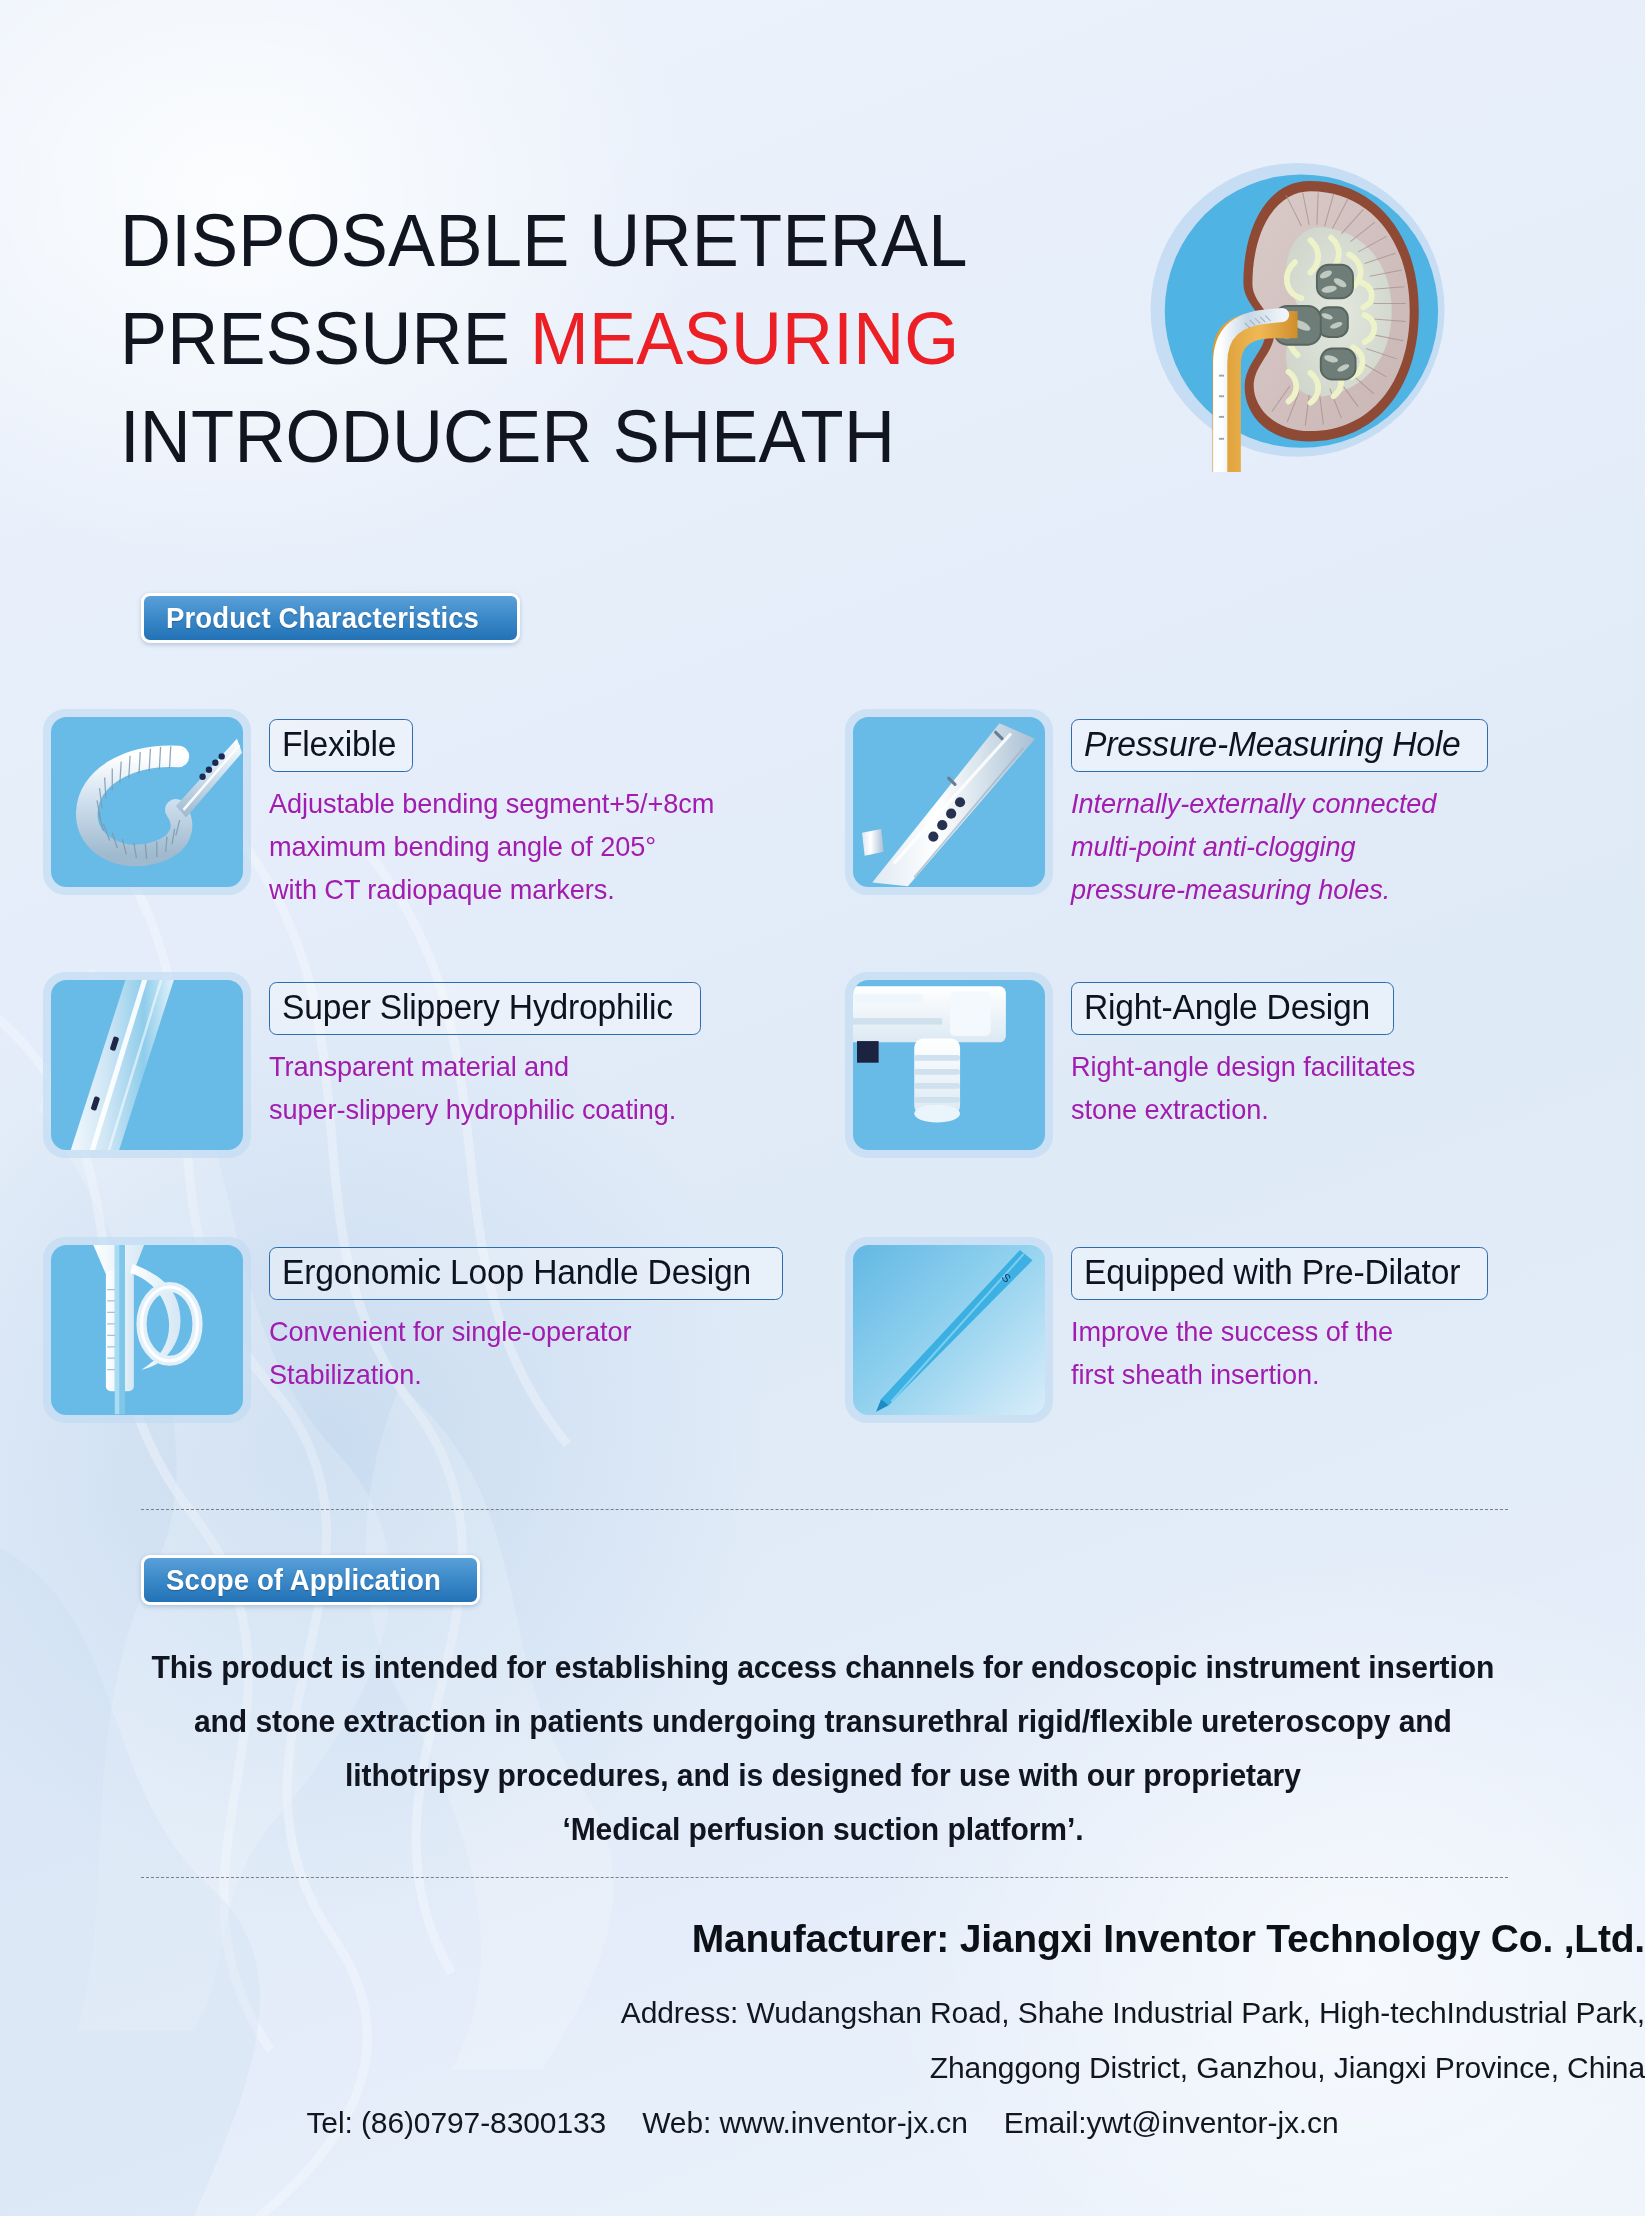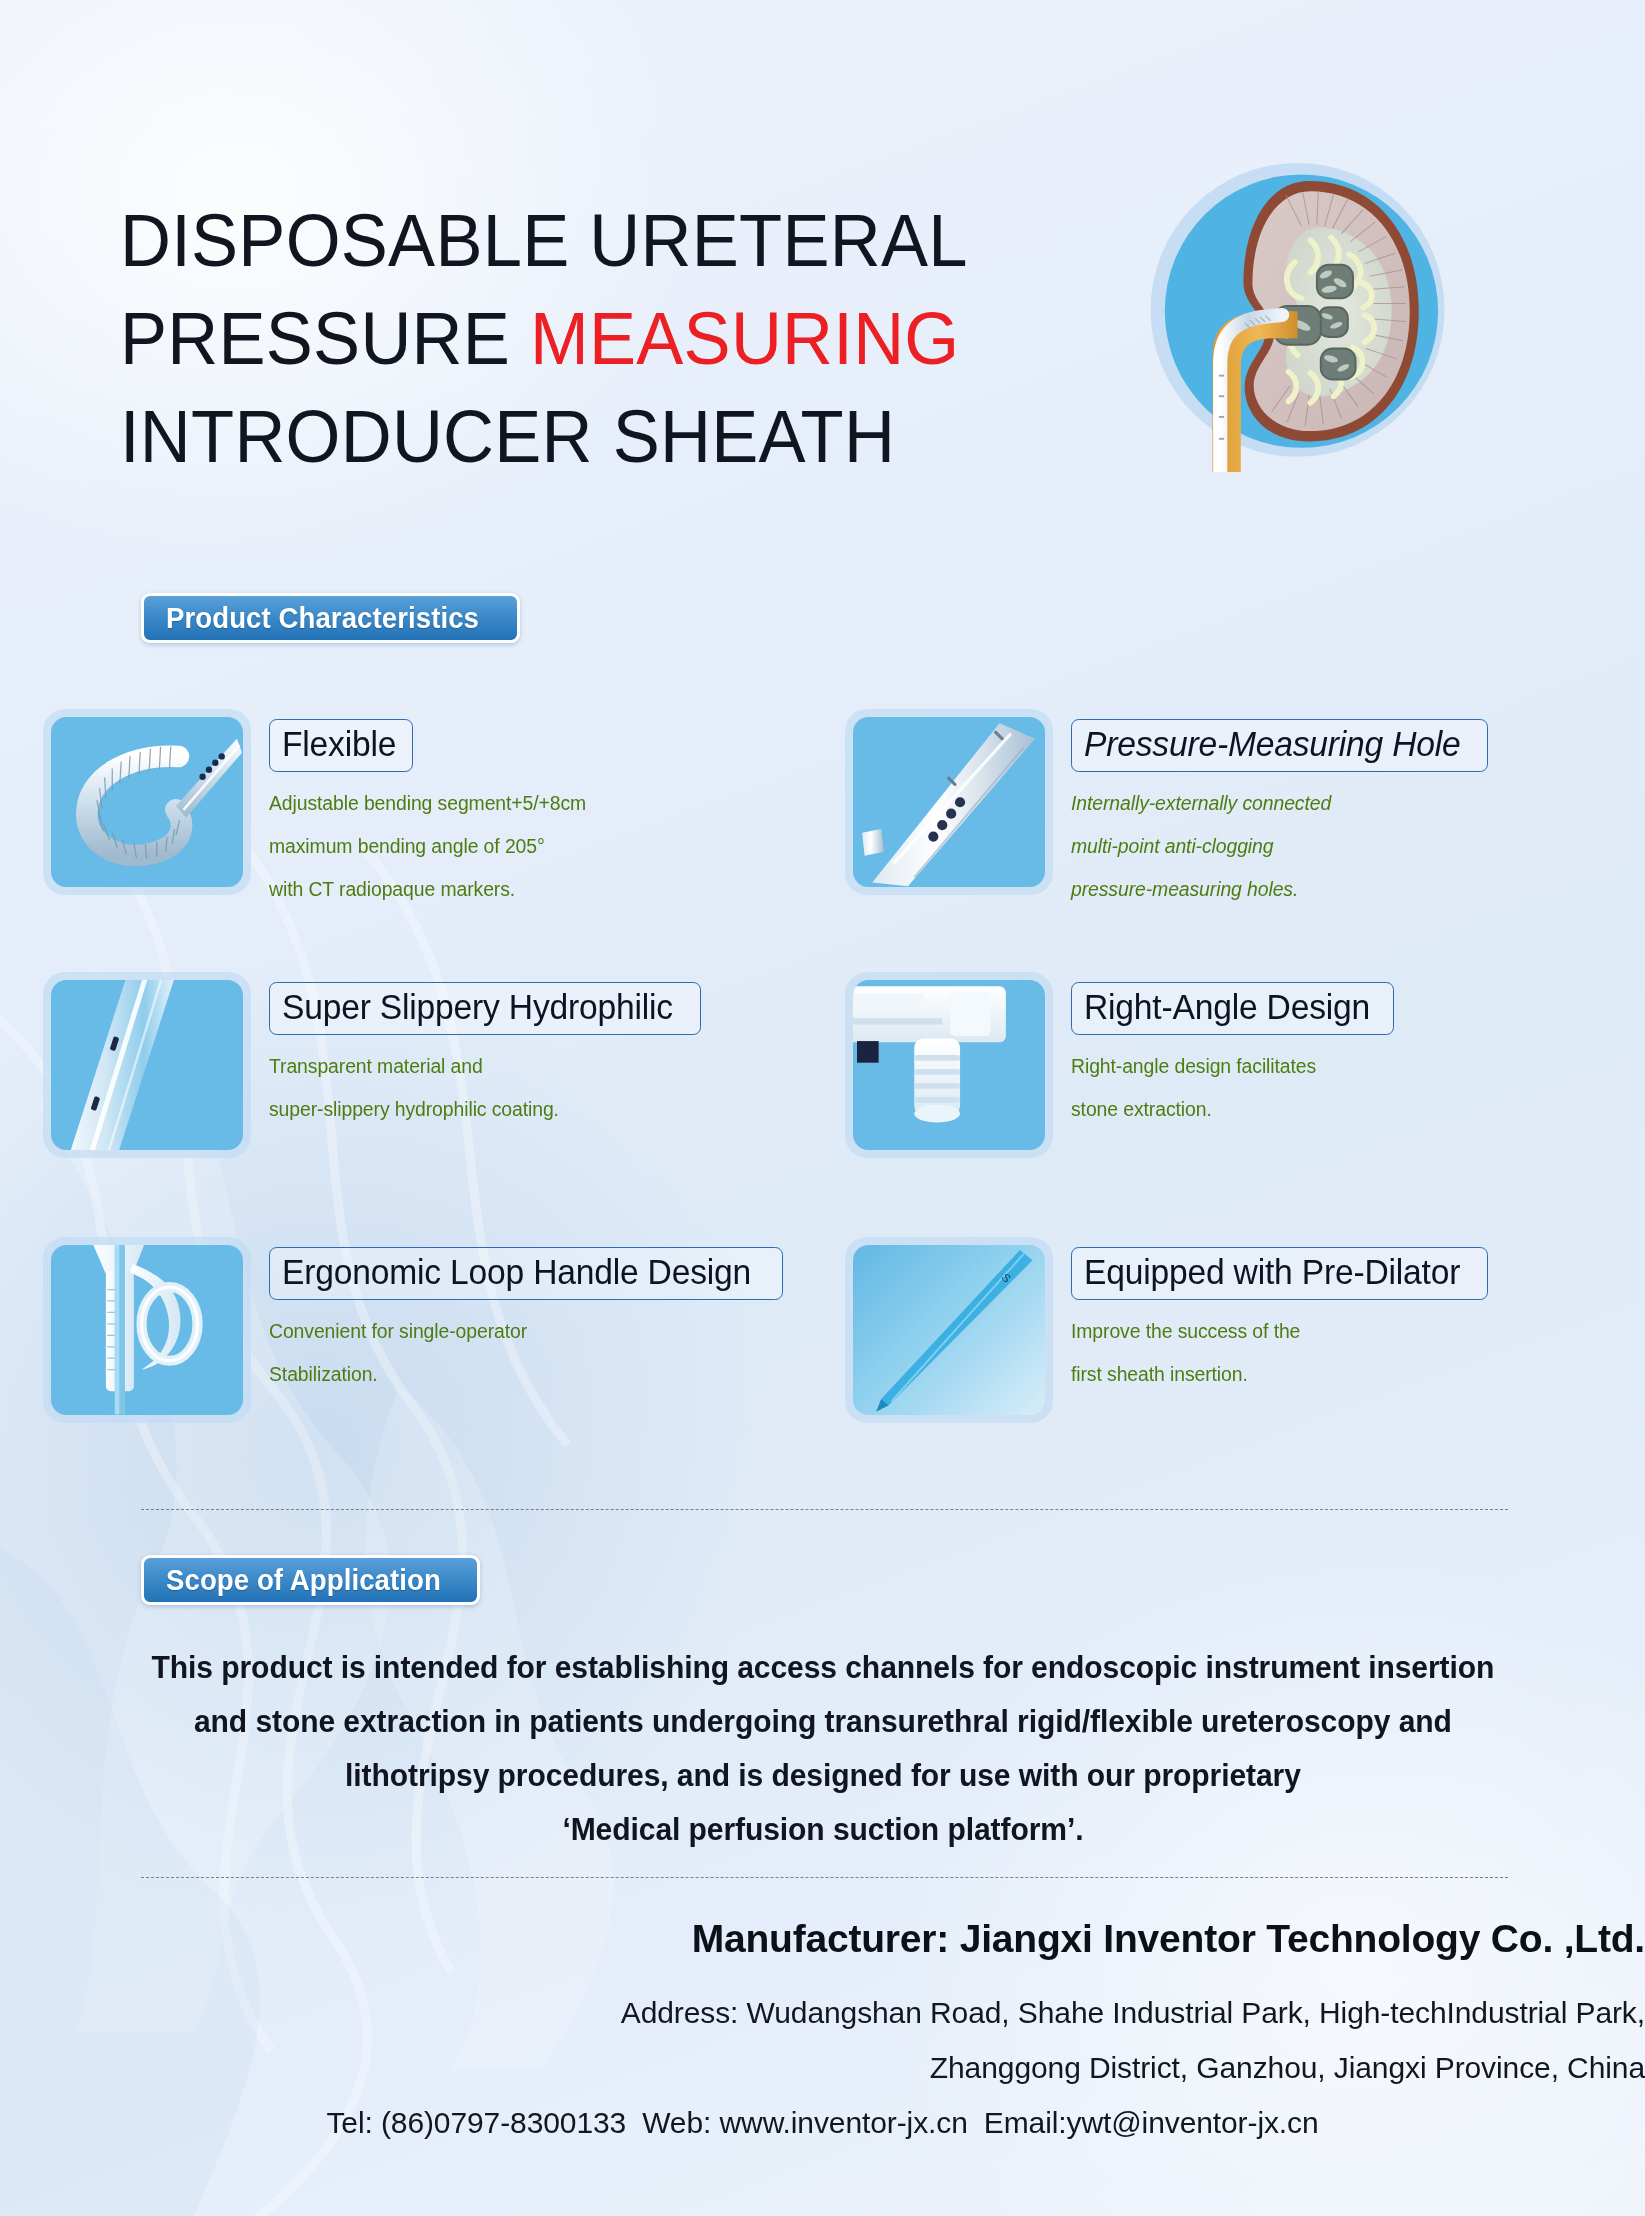--- a/index.html
+++ b/index.html
@@ -90,21 +90,21 @@
     padding:3.9px 11.6px 6.4px;
     background:rgba(255,255,255,.28);
   }
   .feat-title span {
     font-size:35px; font-weight:400; color:#0d1320;
     white-space:nowrap; letter-spacing:-0.2px;
     transform:scaleX(.96); display:inline-block; transform-origin:left center;
   }
   .feat-desc {
     margin-top:10.3px;
-    font-size:20px; line-height:43px; color:#4d7c0f;
+    font-size:28px; line-height:43px; color:#a21caf;
     letter-spacing:-0.1px;
   }
   .feat-desc div { transform:scaleX(.97); transform-origin:left center; white-space:nowrap; }
 
   
   .divider {
     position:absolute; left:141px; width:1367px; height:0;
     border-top:1.9px dashed #7a7f87;
   }
   #divider-top { top:1509px; }
@@ -122,21 +122,21 @@
   .footer { position:absolute; left:0; top:1909px; width:100%; text-align:right; }
   .manufacturer {
     font-size:39px; font-weight:700; color:#0c1118;
     letter-spacing:-0.2px; line-height:59px;
   }
   .addr-line {
     font-size:30px; color:#12171f; line-height:55px; letter-spacing:-0.1px;
   }
   .contact-line {
     font-size:30px; color:#12171f; line-height:55px; letter-spacing:-0.1px;
-    display:flex; justify-content:center; gap:16px;
+    display:flex; justify-content:center; gap:36px;
   }
 </style>
 </head>
 <body>
 
 <div id="bg">
   <div class="bg-base"></div>
   <div class="bg-glow-tl"></div>
   <div class="bg-glow-br"></div>
   <div class="bg-tint-bl"></div>

